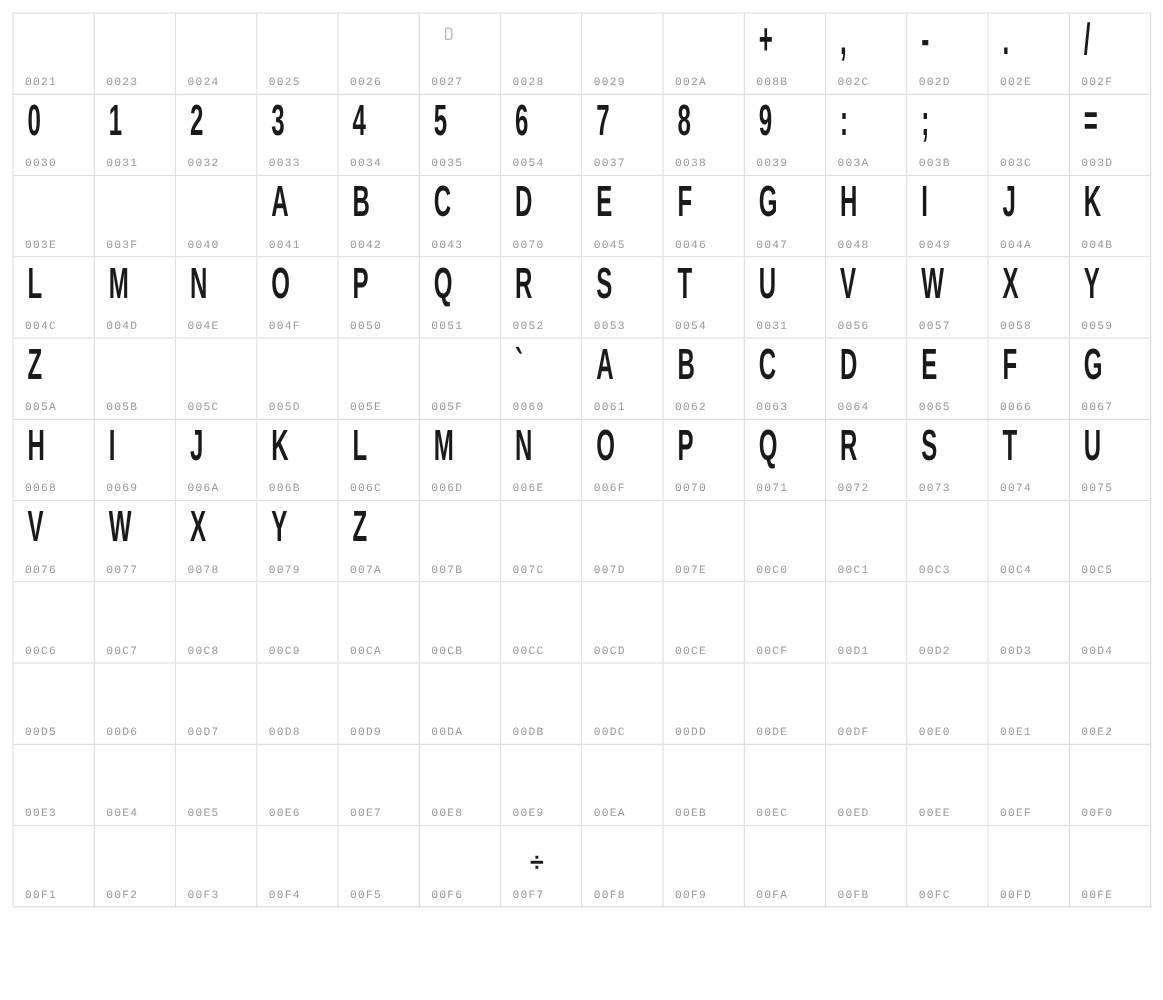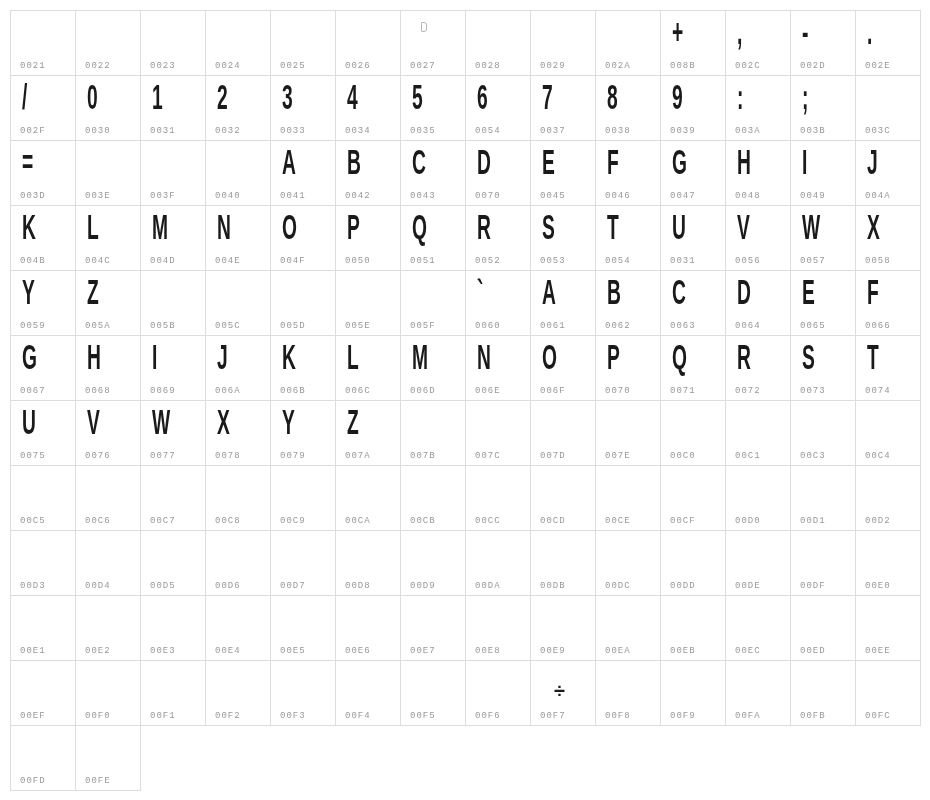--- a/index.html
+++ b/index.html
@@ -94,26 +94,20 @@
 <body>
 
 <div class="char-map" style="grid-template-columns: repeat(14, 65px);">
   <div class="cell">
     <span class="glyph-box">
         <span class="glyph"></span>
       </span>
     <span class="code-label">0021</span>
   </div>
 
-  <div class="cell">
-    <span class="glyph-box">
-        <span class="glyph"></span>
-      </span>
-    <span class="code-label">0022</span>
-  </div>
 
   <div class="cell">
     <span class="glyph-box">
         <span class="glyph"></span>
       </span>
     <span class="code-label">0023</span>
   </div>
 
   <div class="cell">
     <span class="glyph-box">
@@ -851,26 +845,20 @@
     <span class="code-label">00CE</span>
   </div>
 
   <div class="cell">
     <span class="glyph-box">
         <span class="glyph"></span>
       </span>
     <span class="code-label">00CF</span>
   </div>
 
-  <div class="cell">
-    <span class="glyph-box">
-        <span class="glyph"></span>
-      </span>
-    <span class="code-label">00D0</span>
-  </div>
 
   <div class="cell">
     <span class="glyph-box">
         <span class="glyph"></span>
       </span>
     <span class="code-label">00D1</span>
   </div>
 
   <div class="cell">
     <span class="glyph-box">

